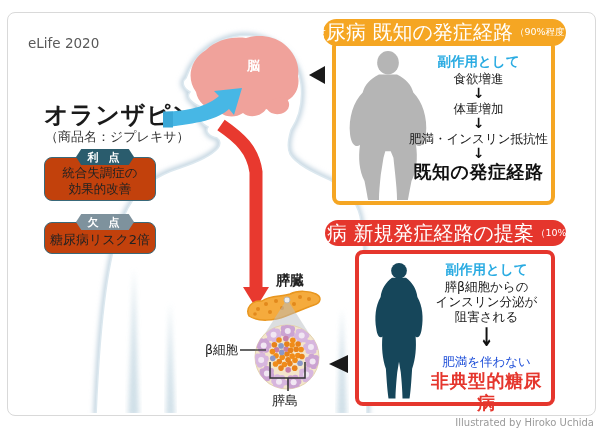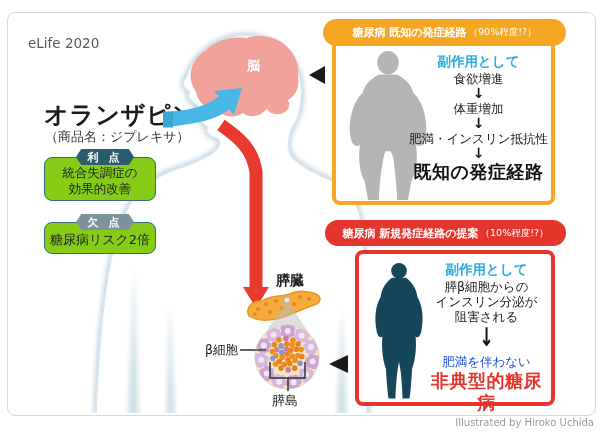--- a/index.html
+++ b/index.html
@@ -11,34 +11,34 @@
         border:1px solid #d9d9d9;border-radius:8px;}
   .source{left:28px;top:35px;font-size:13.5px;color:#595959;}
   
   .drug-name{left:44px;top:99px;font-size:24px;font-weight:bold;color:#1a1a1a;letter-spacing:1px;}
   .drug-brand{left:45px;top:128px;font-size:13px;color:#333;}
   .ribbon{width:58px;height:16px;color:#fff;font-size:11px;font-weight:bold;
           letter-spacing:3px;display:flex;align-items:center;justify-content:center;
           clip-path:polygon(9% 0,91% 0,100% 50%,91% 100%,9% 100%,0 50%);z-index:6;}
   .ribbon.pros{left:76px;top:149px;background:#2a5c6d;}
   .ribbon.cons{left:76px;top:214px;background:#7e929d;}
-  .note-box{left:44px;width:112px;background:#84cc16;border:1.5px solid #39697a;
+  .note-box{left:44px;width:112px;background:#c2410c;border:1.5px solid #39697a;
             border-radius:8px;text-align:center;font-size:12.5px;line-height:1.25;
             color:#222;z-index:5;display:flex;flex-direction:column;justify-content:center;}
   .note-box.pros{top:157px;height:44px;padding-top:4px;box-sizing:border-box;}
   .note-box.cons{top:222px;height:32px;padding-top:4px;box-sizing:border-box;font-size:13px;align-items:center;}
   
   .brain-label{left:247px;top:57px;color:#fff;font-size:13px;font-weight:bold;z-index:4;}
   .pancreas-label{left:276px;top:272px;font-size:14px;font-weight:600;color:#222;z-index:4;}
   .beta-label{left:205px;top:342px;font-size:12.5px;color:#222;z-index:4;}
   .islet-label{left:272px;top:392px;font-size:13px;color:#222;z-index:4;}
   
   .tab{height:27px;border-radius:14px;color:#fff;display:flex;align-items:center;
        justify-content:center;z-index:8;white-space:nowrap;}
-  .tab .t{font-size:11px;font-weight:bold;}
+  .tab .t{font-size:20px;font-weight:normal;}
   .tab .n{font-size:9.5px;margin-left:2px;}
   .tab.known{left:323px;top:19px;width:243px;background:#f5a623;}
   .tab.proposed{left:325px;top:220px;width:241px;height:26px;background:#e5362d;}
   .pbox{background:#fff;border-radius:8px;z-index:7;box-sizing:border-box;}
   .pbox.known{left:332px;top:39px;width:223px;height:166px;border:4px solid #f5a623;}
   .pbox.proposed{left:355px;top:250px;width:200px;height:156px;border:4px solid #e5362d;}
   .figure{position:absolute;}
   .flow{position:absolute;text-align:center;line-height:1.2;}
   .flow.known{left:72px;right:2px;top:10px;}
   .flow.proposed{left:64px;right:1px;top:7px;}

